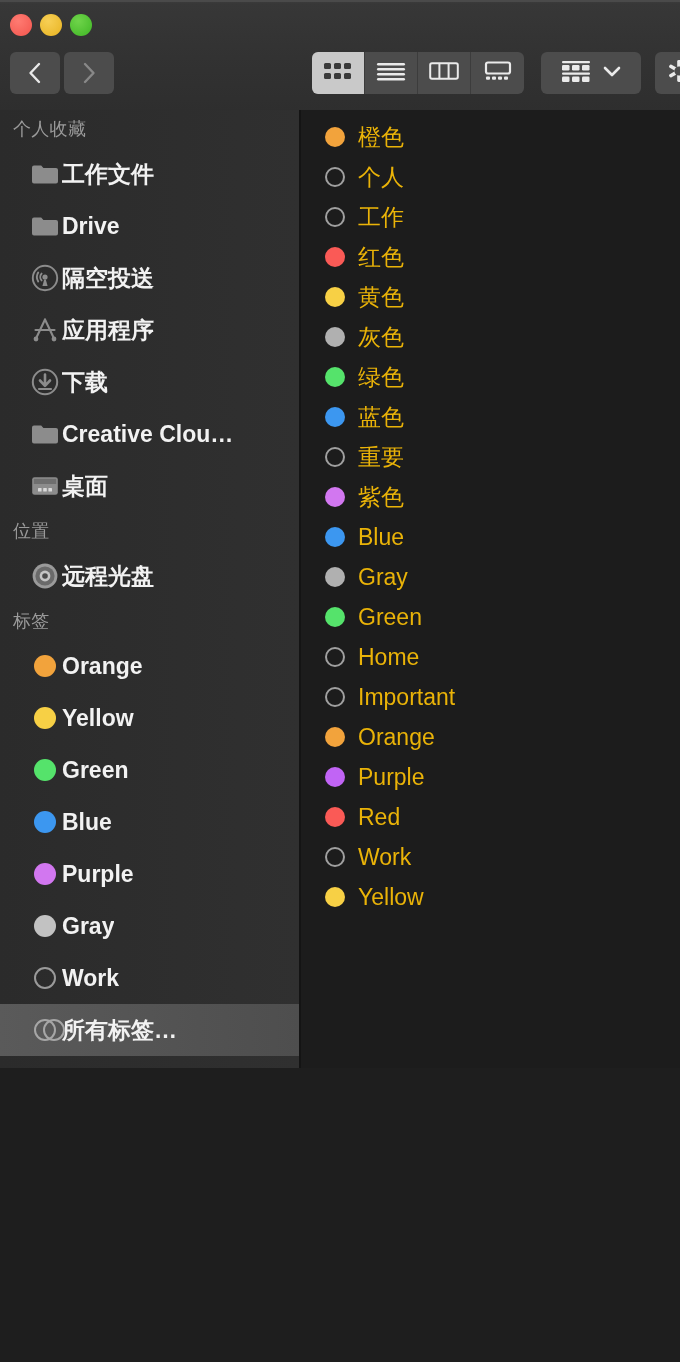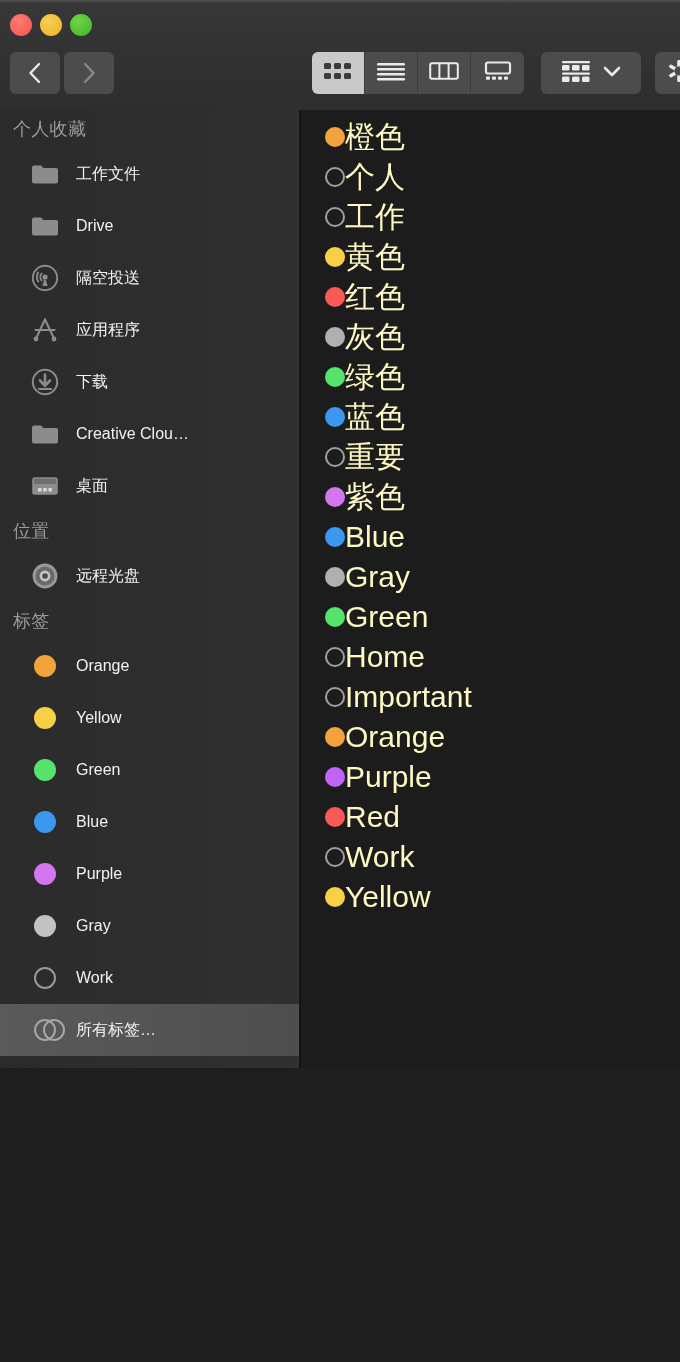--- a/index.html
+++ b/index.html
@@ -158,25 +158,25 @@
   }
   .sb-icon {
     width: 34px;
     height: 30px;
     display: flex;
     align-items: center;
     justify-content: center;
     flex: 0 0 34px;
   }
   .sb-label {
-    margin-left: 14px;
     color: #f2f2f2;
-    font-size: 16px;
+    font-size: 23px;
     white-space: nowrap;
     overflow: hidden;
+    font-weight: bold;
   }
   .sb-dot {
     width: 22px;
     height: 22px;
     border-radius: 50%;
     box-sizing: border-box;
   }
   .sb-dot.hollow {
     background: transparent;
     border: 2px solid #9a9a9a;
@@ -220,22 +220,23 @@
     height: 20px;
     border-radius: 50%;
     box-sizing: border-box;
     flex: 0 0 20px;
   }
   .ml-dot.hollow {
     background: transparent !important;
     border: 2px solid #a0a0a0;
   }
   .ml-label {
-    color: #fef9c3;
-    font-size: 30px;
+    margin-left: 13px;
+    color: #eab308;
+    font-size: 23px;
     white-space: nowrap;
   }
 </style>
 </head>
 <body>
 
 <div class="window">
 
   <div class="titlebar">
 
@@ -518,28 +519,28 @@
     </div>
     <div class="ml-row">
       <span class="ml-dot hollow"></span>
       <span class="ml-label">个人</span>
     </div>
     <div class="ml-row">
       <span class="ml-dot hollow"></span>
       <span class="ml-label">工作</span>
     </div>
     <div class="ml-row">
+      <span class="ml-dot" style="background:#fa5a56"></span>
+      <span class="ml-label">红色</span>
+    </div>
+    <div class="ml-row">
       <span class="ml-dot" style="background:#f7d045"></span>
       <span class="ml-label">黄色</span>
     </div>
     <div class="ml-row">
-      <span class="ml-dot" style="background:#fa5a56"></span>
-      <span class="ml-label">红色</span>
-    </div>
-    <div class="ml-row">
       <span class="ml-dot" style="background:#b0b0b0"></span>
       <span class="ml-label">灰色</span>
     </div>
     <div class="ml-row">
       <span class="ml-dot" style="background:#55e36b"></span>
       <span class="ml-label">绿色</span>
     </div>
     <div class="ml-row">
       <span class="ml-dot" style="background:#3c97f0"></span>
       <span class="ml-label">蓝色</span>

